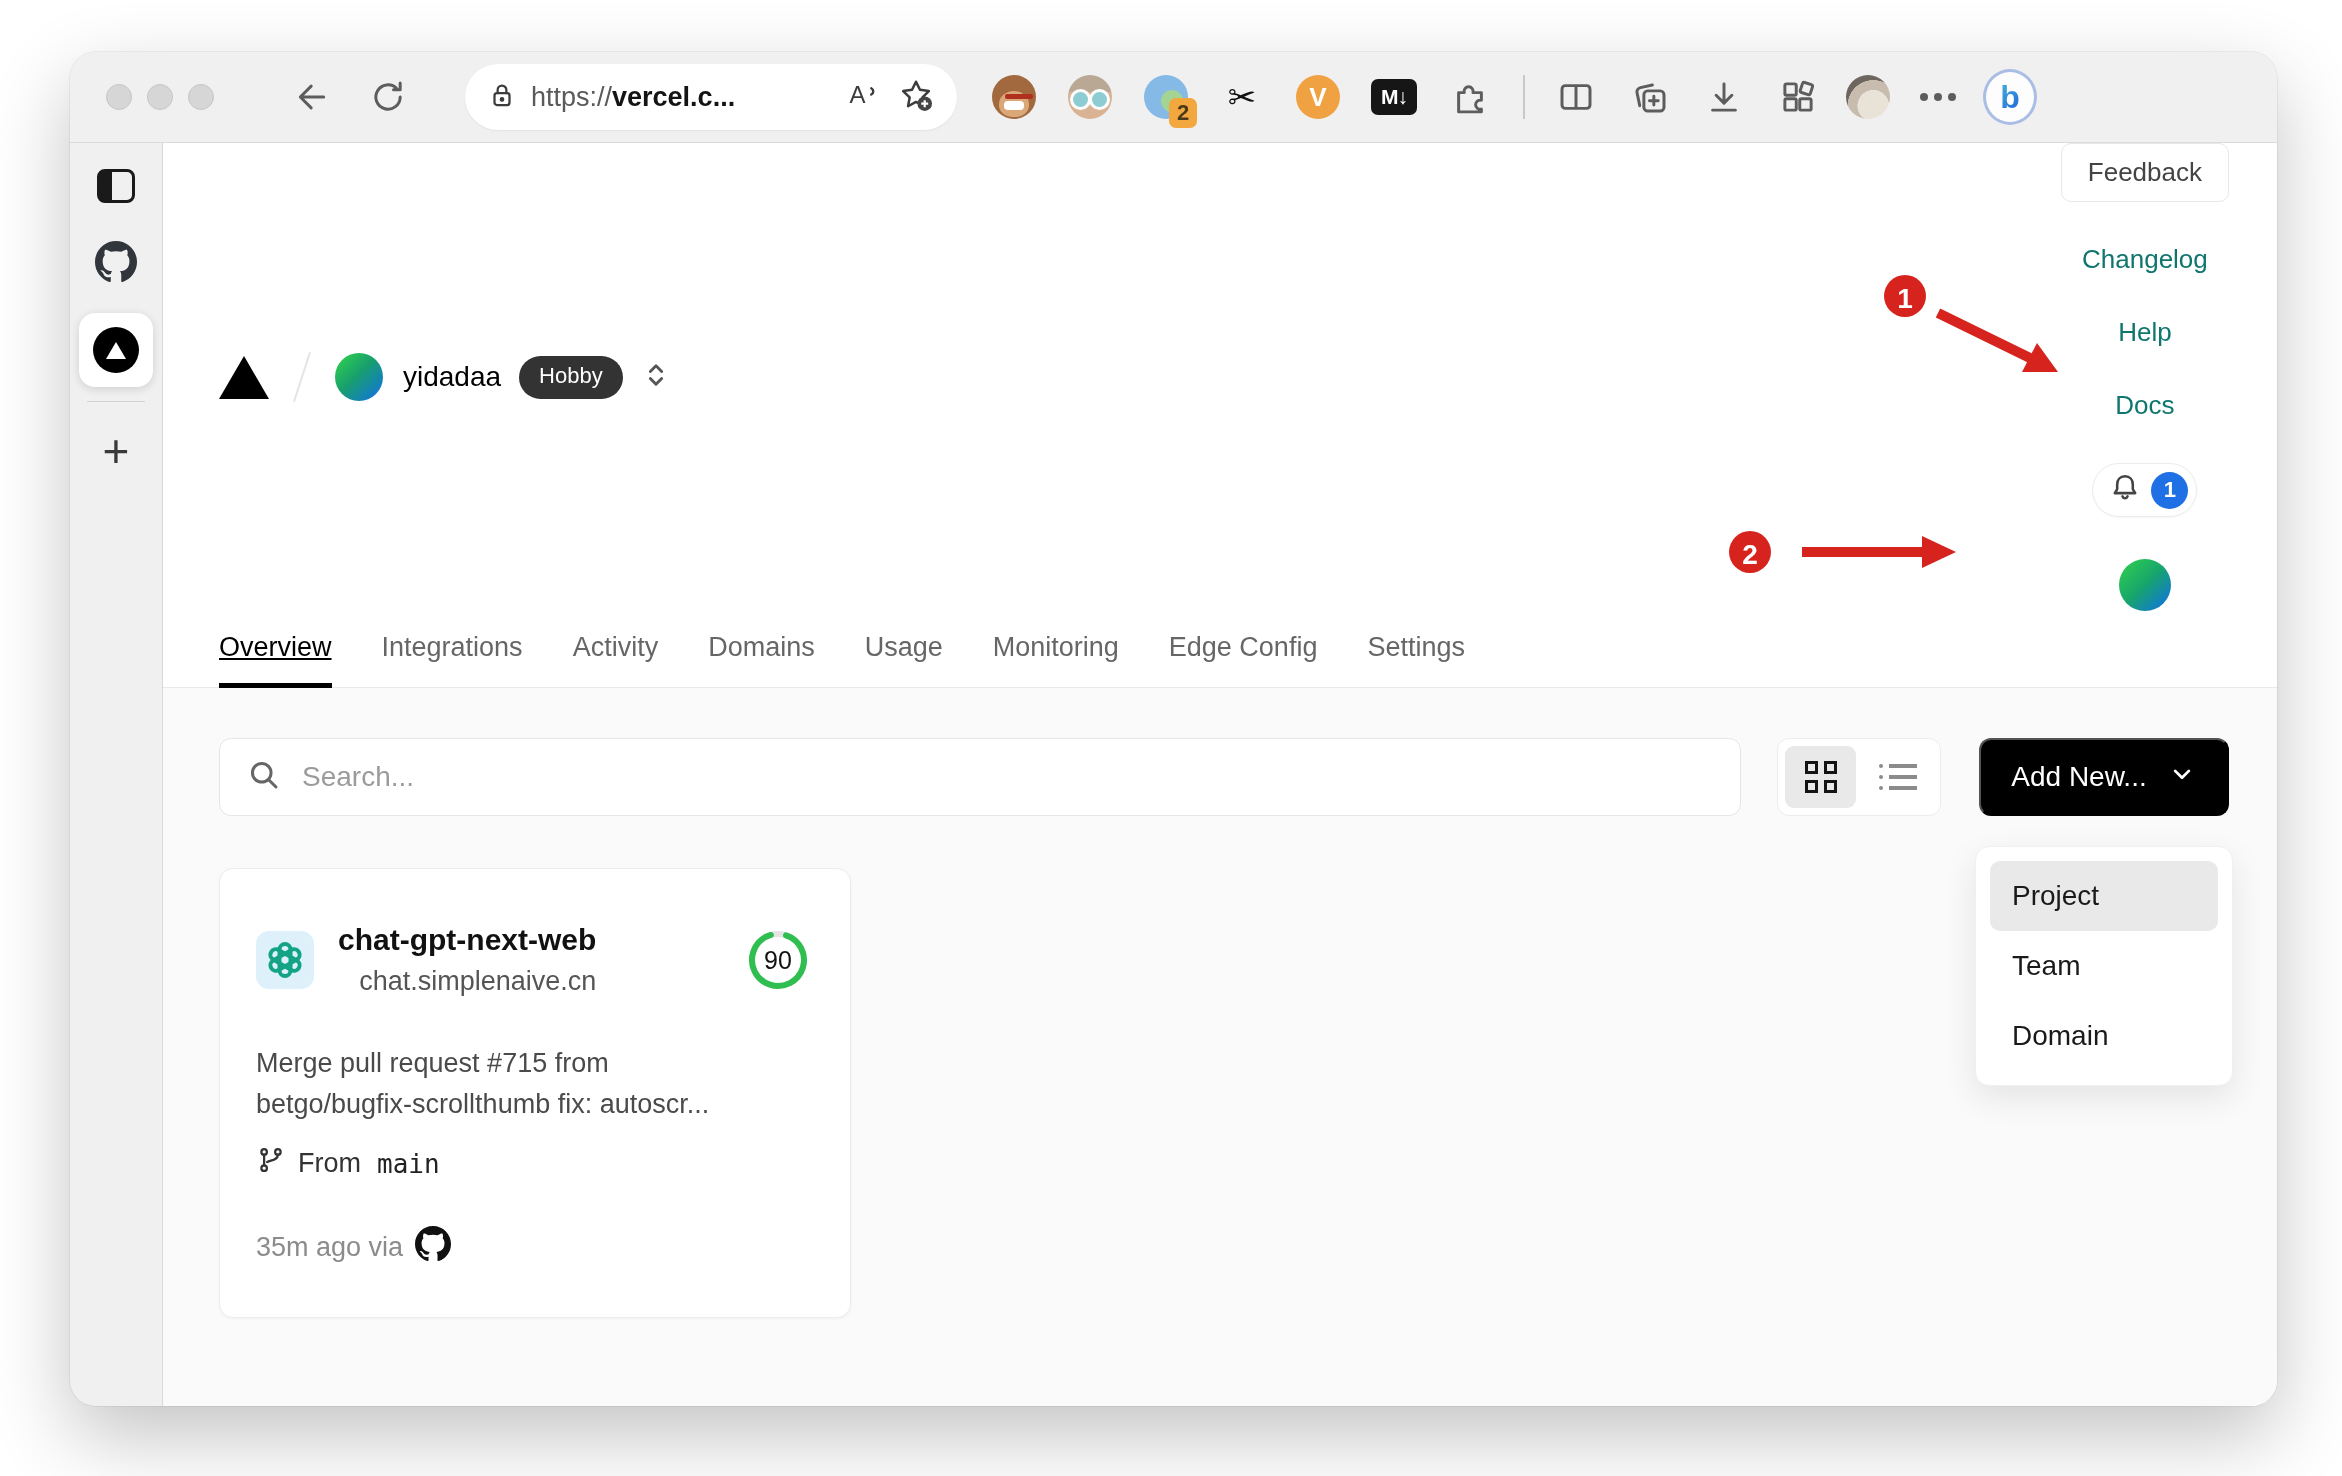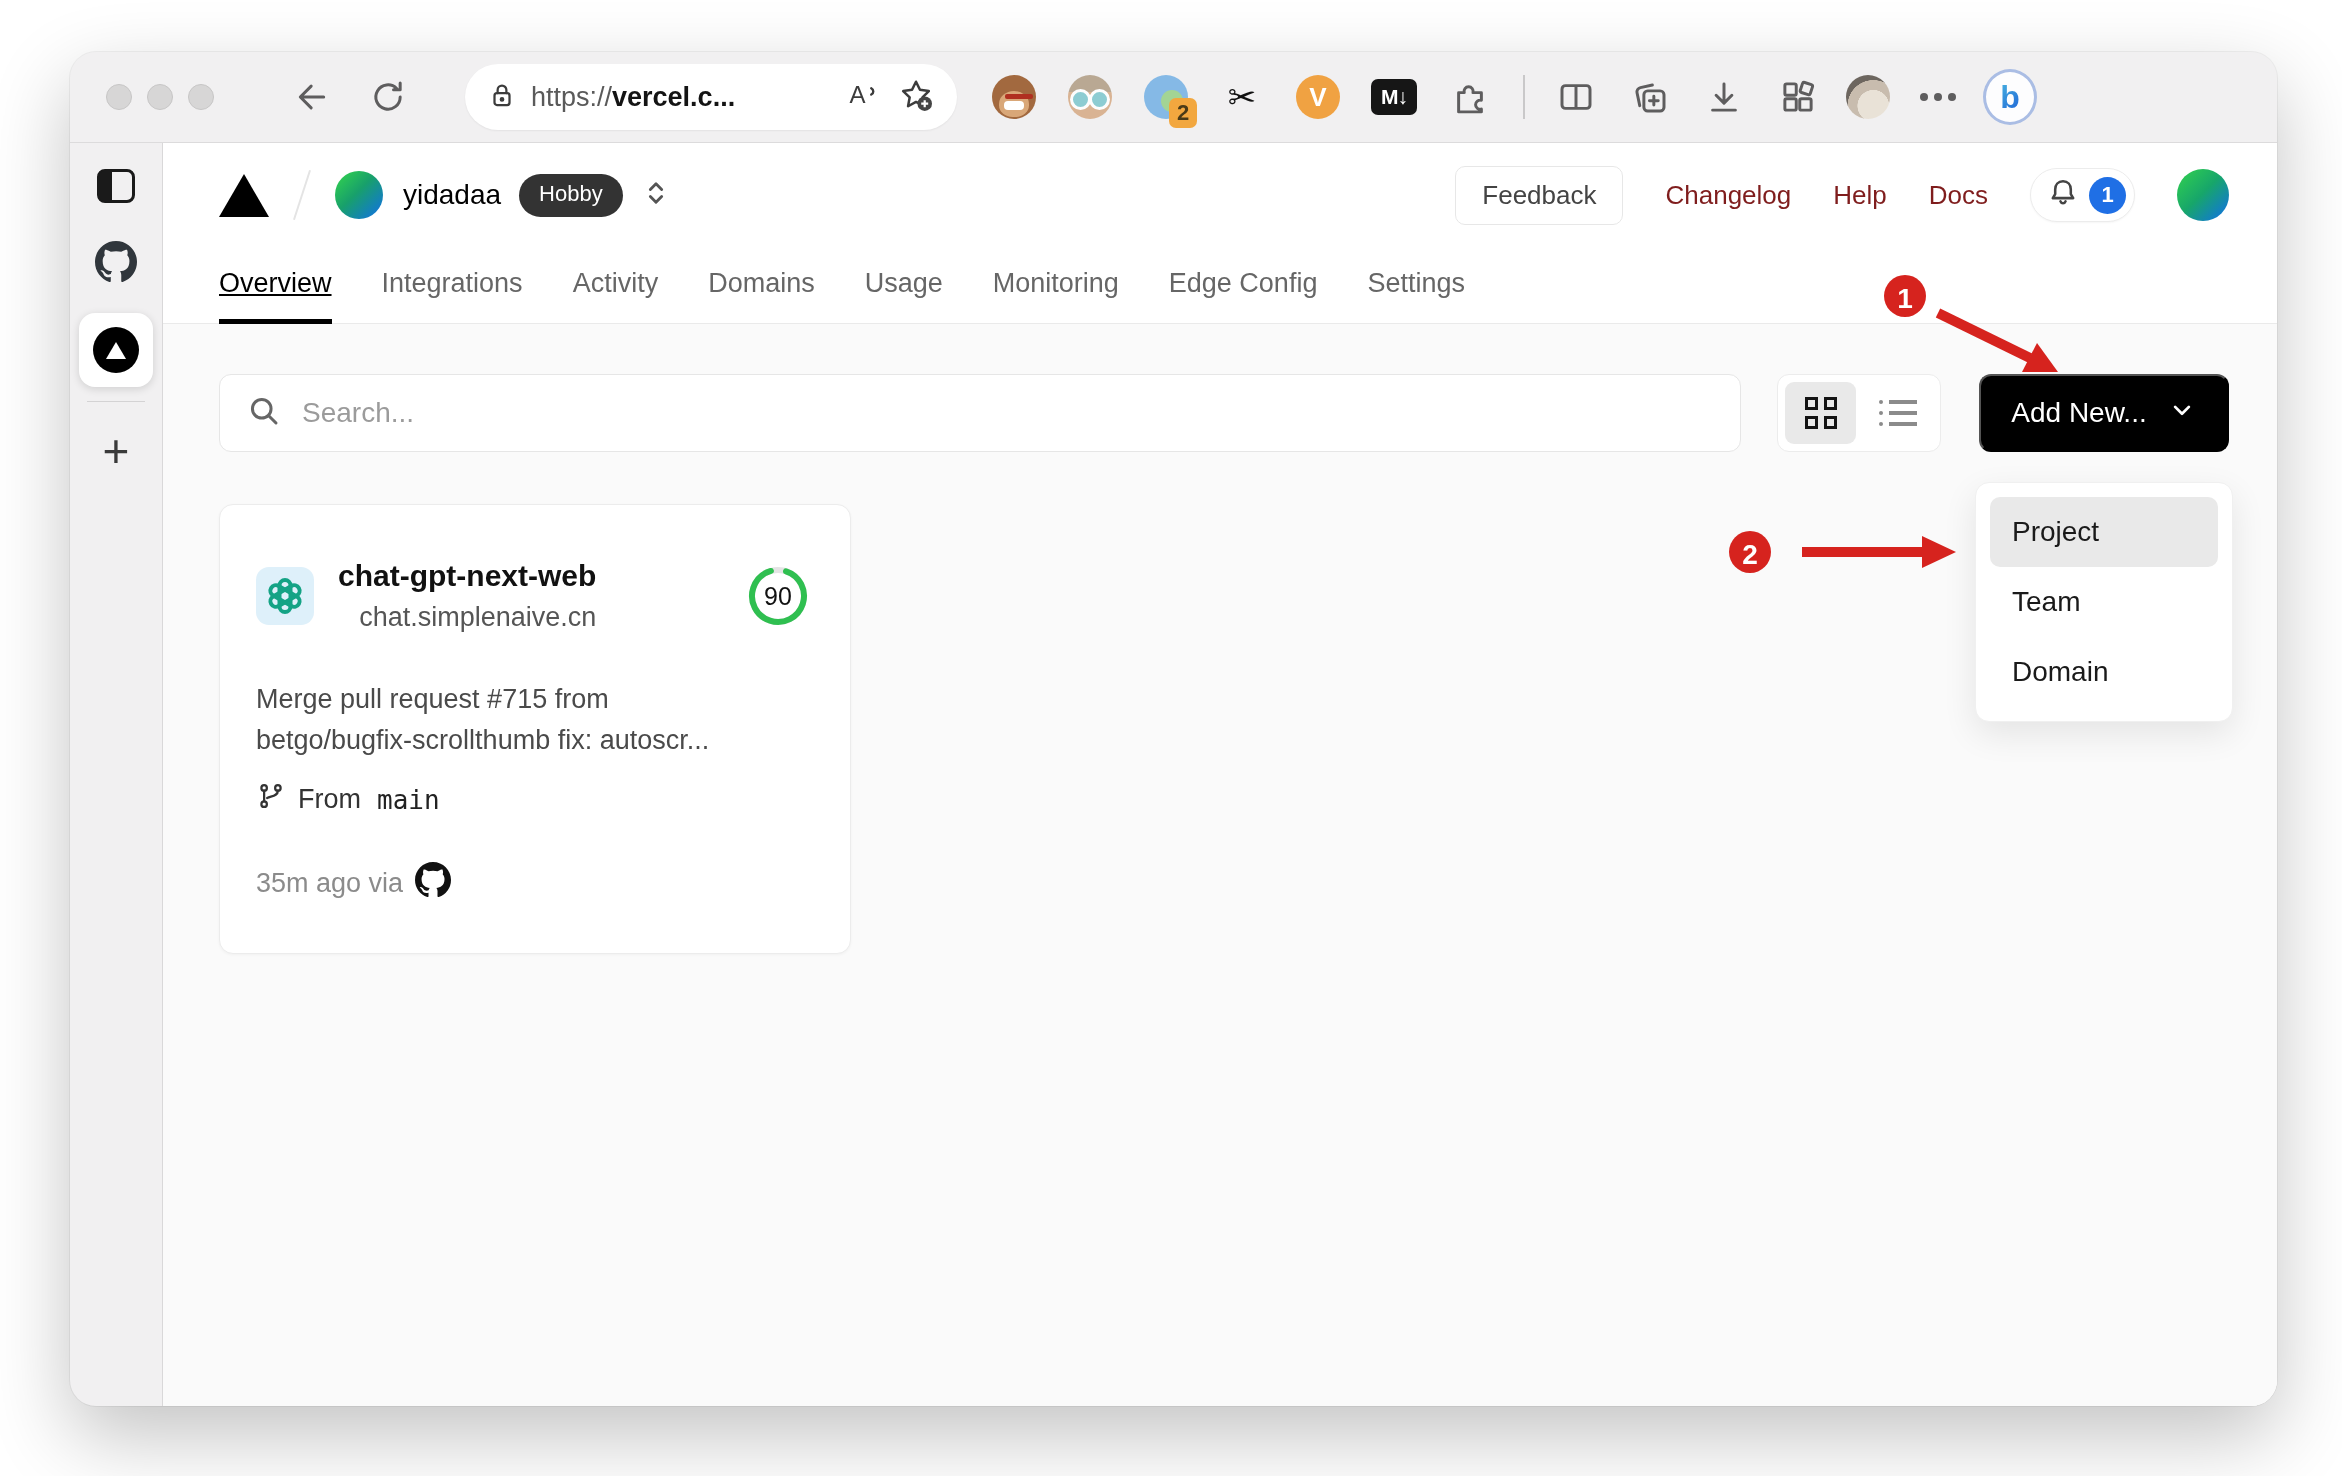--- a/index.html
+++ b/index.html
@@ -64,23 +64,23 @@
   .newtab { margin-top: 26px; font-size: 46px; font-weight: 300; color: #3a3a3a; line-height: 1; }
   
   .page { flex: 1; background: #fff; display: flex; flex-direction: column; min-width: 0; }
   .vheader { flex: 0 0 104px; display: flex; align-items: center; padding: 0 48px 0 56px; }
   .vlogo { width: 0; height: 0; border-left: 25px solid transparent; border-right: 25px solid transparent; border-bottom: 43px solid #000; }
   .vslash { width: 2px; height: 52px; background: #e4e4e4; transform: rotate(18deg); margin: 0 32px; }
   .team-avatar { width: 48px; height: 48px; border-radius: 50%; background: linear-gradient(135deg, #2ecb52 10%, #18a06b 45%, #1173e0 95%); }
   .team-name { margin-left: 20px; font-size: 28px; font-weight: 500; color: #000; }
   .plan-pill { margin-left: 18px; background: #333; color: #fff; font-size: 22px; padding: 7px 20px 10px; border-radius: 999px; }
   .selector { margin-left: 16px; color: #666; }
-  .vheader-right { margin-left: auto; display: flex; align-items: center; gap: 42px; }
+  .vheader-right { margin-left: auto; display: flex; align-items: center; gap: 42px; flex-direction: column; }
   .feedback-btn { border: 1px solid #e7e7e7; background: #fff; border-radius: 10px; padding: 13px 26px; font-size: 26px; color: #444; }
-  .hlink { font-size: 26px; color: #7f1d1d; }
+  .hlink { font-size: 26px; color: #0f766e; }
   .bell-pill { display: flex; align-items: center; gap: 8px; background: #fff; border: 1px solid #ececec; border-radius: 999px; padding: 6px 8px 6px 14px; box-shadow: 0 1px 2px rgba(0,0,0,.04); }
   .bell-badge { width: 37px; height: 37px; border-radius: 50%; background: #1f6fe5; color: #fff; font-size: 22px; font-weight: 600; display: flex; align-items: center; justify-content: center; }
   .user-avatar { width: 52px; height: 52px; border-radius: 50%; background: linear-gradient(135deg, #2ecb52 8%, #17a66a 48%, #1173e0 95%); }
   .vtabs { flex: 0 0 77px; display: flex; gap: 50px; padding-left: 56px; border-bottom: 1px solid #eaeaea; }
   .vtab { display: flex; align-items: center; font-size: 27px; color: #666; border-bottom: 5px solid transparent; margin-bottom: -1px; }
   .vtab.active { color: #000; border-bottom-color: #000; text-decoration: underline; }
   
   .content { flex: 1; background: #fafafa; padding: 50px 48px 0 56px; position: relative; }
   .controls { display: flex; align-items: stretch; height: 78px; }
   .searchbox { flex: 1; background: #fff; border: 1px solid #e6e6e6; border-radius: 12px; display: flex; align-items: center; padding: 0 26px; }

